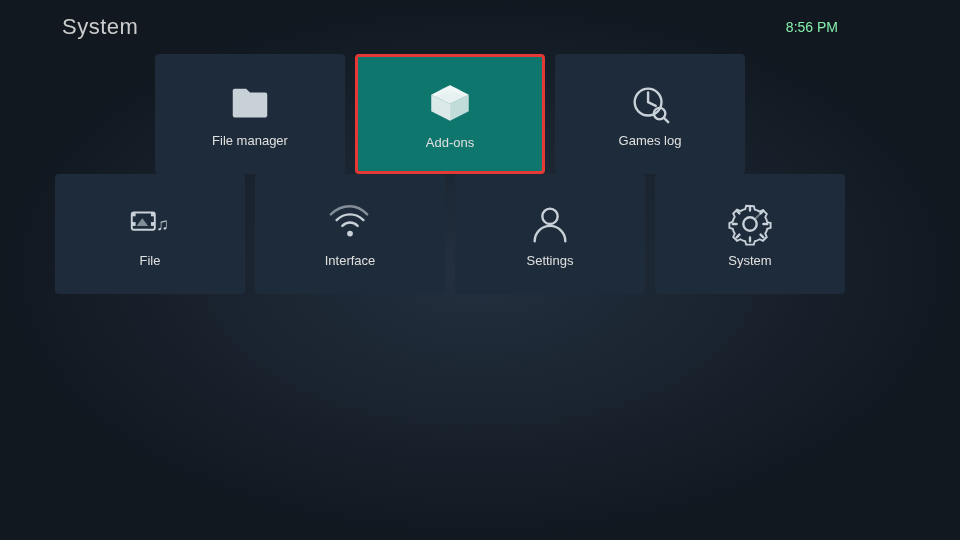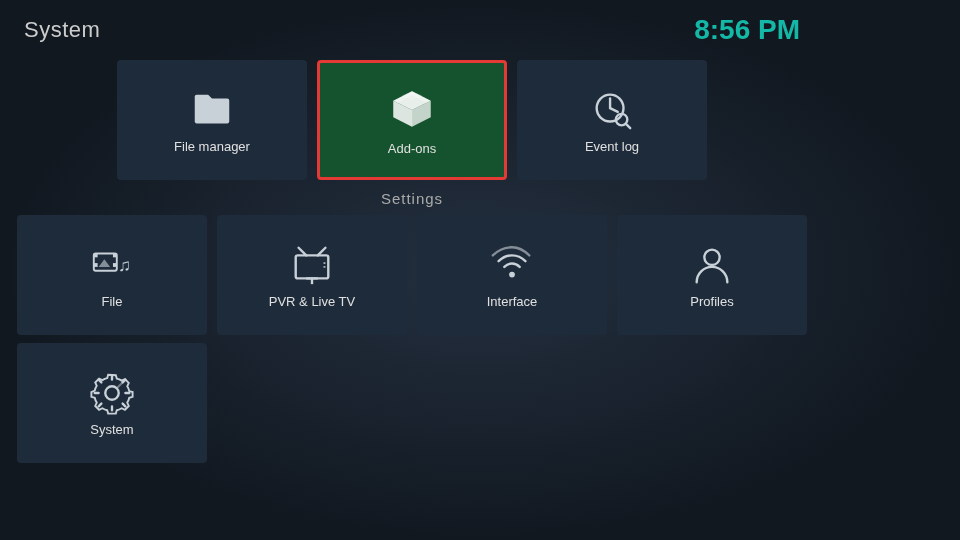--- a/index.html
+++ b/index.html
@@ -21,41 +21,42 @@
       inset: 0;
       background: radial-gradient(ellipse at center, #243040 0%, #111820 70%);
       z-index: 0;
     }
 
     .page {
       position: relative;
       z-index: 1;
       width: 824px;
       height: 540px;
+      margin-left: 38px;
     }
 
     
     .header {
       display: flex;
       justify-content: space-between;
       align-items: center;
       padding: 14px 24px 8px 24px;
     }
 
     .header-title {
       font-size: 22px;
       font-weight: 300;
       letter-spacing: 0.5px;
       color: #ccc;
     }
 
     .header-time {
-      font-size: 28px;
-      font-weight: 700;
-      color: #14b8a6;
+      font-size: 14px;
+      font-weight: 400;
+      color: #86efac;
     }
 
     
     .top-row {
       display: flex;
       justify-content: center;
       gap: 10px;
       padding: 0 65px;
       margin-top: 6px;
     }
@@ -68,21 +69,21 @@
       display: flex;
       flex-direction: column;
       align-items: center;
       justify-content: center;
       cursor: pointer;
       position: relative;
       transition: background 0.2s;
     }
 
     .tile.selected {
-      background: #14532d;
+      background: #0f766e;
       border: 3px solid #e53935;
     }
 
     .tile-label {
       font-size: 13px;
       font-weight: 400;
       color: #e0e0e0;
       text-align: center;
     }
 
@@ -156,83 +157,66 @@
     <div class="tile">
       <svg class="svg-icon" viewBox="0 0 48 48">
 
         <circle cx="22" cy="22" r="14" fill="none" stroke="#c8d0d8" stroke-width="2.5"></circle>
         <line x1="22" y1="12" x2="22" y2="22" stroke="#c8d0d8" stroke-width="2.5" stroke-linecap="round"></line>
         <line x1="22" y1="22" x2="30" y2="26" stroke="#c8d0d8" stroke-width="2.5" stroke-linecap="round"></line>
 
         <circle cx="34" cy="34" r="6" fill="none" stroke="#c8d0d8" stroke-width="2.5"></circle>
         <line x1="38.5" y1="38.5" x2="43" y2="43" stroke="#c8d0d8" stroke-width="2.5" stroke-linecap="round"></line>
       </svg>
-      <span class="tile-label">Event log</span>
+      <span class="tile-label">Games log</span>
     </div>
 
   </div>
 
-  <div class="section-label">Settings</div>
 
   <div class="settings-grid">
 
 
     <div class="tile">
       <svg class="svg-icon" viewBox="0 0 48 48">
 
         <rect x="5" y="12" width="24" height="18" rx="2" fill="none" stroke="#c8d0d8" stroke-width="2"></rect>
         <rect x="5" y="12" width="4" height="4" fill="#c8d0d8"></rect>
         <rect x="5" y="22" width="4" height="4" fill="#c8d0d8"></rect>
         <rect x="25" y="12" width="4" height="4" fill="#c8d0d8"></rect>
         <rect x="25" y="22" width="4" height="4" fill="#c8d0d8"></rect>
 
         <polyline points="10,26 16,18 22,26" fill="#c8d0d8" opacity="0.6"></polyline>
 
         <text x="30" y="30" font-size="18" fill="#c8d0d8" font-family="Arial">♫</text>
       </svg>
       <span class="tile-label">File</span>
     </div>
 
-    <div class="tile">
-      <svg class="svg-icon" viewBox="0 0 48 48">
-
-        <rect x="7" y="14" width="34" height="24" rx="2" fill="none" stroke="#c8d0d8" stroke-width="2.5"></rect>
-        <line x1="18" y1="38" x2="30" y2="38" stroke="#c8d0d8" stroke-width="2.5"></line>
-        <line x1="24" y1="38" x2="24" y2="44" stroke="#c8d0d8" stroke-width="2.5"></line>
-
-        <line x1="18" y1="14" x2="10" y2="6" stroke="#c8d0d8" stroke-width="2.5" stroke-linecap="round"></line>
-
-        <line x1="30" y1="14" x2="38" y2="6" stroke="#c8d0d8" stroke-width="2.5" stroke-linecap="round"></line>
-
-        <line x1="36" y1="22" x2="38" y2="22" stroke="#c8d0d8" stroke-width="1.5"></line>
-        <line x1="36" y1="26" x2="38" y2="26" stroke="#c8d0d8" stroke-width="1.5"></line>
-      </svg>
-      <span class="tile-label">PVR &amp; Live TV</span>
-    </div>
 
     <div class="tile">
       <svg class="svg-icon" viewBox="0 0 48 48">
 
         <circle cx="24" cy="34" r="3" fill="#c8d0d8"></circle>
         <path d="M16 26c2.2-2.2 5.2-3.5 8-3.5s5.8 1.3 8 3.5" fill="none" stroke="#c8d0d8" stroke-width="2.5" stroke-linecap="round"></path>
         <path d="M10 20c3.8-3.8 9-6 14-6s10.2 2.2 14 6" fill="none" stroke="#c8d0d8" stroke-width="2.5" stroke-linecap="round"></path>
         <path d="M4 14c5.5-5.5 13-8.5 20-8.5S36.5 8.5 42 14" fill="none" stroke="#c8d0d8" stroke-width="2.5" stroke-linecap="round" opacity="0.6"></path>
       </svg>
       <span class="tile-label">Interface</span>
     </div>
 
 
 
     <div class="tile">
       <svg class="svg-icon" viewBox="0 0 48 48">
 
         <circle cx="24" cy="16" r="8" fill="none" stroke="#c8d0d8" stroke-width="2.5"></circle>
         <path d="M8 42c0-8.8 7.2-16 16-16s16 7.2 16 16" fill="none" stroke="#c8d0d8" stroke-width="2.5" stroke-linecap="round"></path>
       </svg>
-      <span class="tile-label">Profiles</span>
+      <span class="tile-label">Settings</span>
     </div>
 
     <div class="tile">
       <svg class="svg-icon" viewBox="0 0 48 48">
 
         <circle cx="24" cy="24" r="7" fill="none" stroke="#c8d0d8" stroke-width="2.5"></circle>
         <path d="M24 6v4M24 38v4M6 24h4M38 24h4M10.1 10.1l2.8 2.8M35.1 35.1l2.8 2.8M10.1 37.9l2.8-2.8M35.1 12.9l2.8-2.8" stroke="#c8d0d8" stroke-width="2.5" stroke-linecap="round"></path>
 
         <path d="M20 5l-1 3.5a14 14 0 0 0-5 2.1L10.5 9l-4 4 1.6 3.5a14 14 0 0 0-2.1 5L2.5 23v5l3.5 1a14 14 0 0 0 2.1 5L6.5 37.5l4 4 3.5-1.6a14 14 0 0 0 5 2.1L20 45.5h8l1-3.5a14 14 0 0 0 5-2.1l3.5 1.6 4-4-1.6-3.5a14 14 0 0 0 2.1-5l3.5-1V23l-3.5-1a14 14 0 0 0-2.1-5L41.5 13.5l-4-4-3.5 1.6a14 14 0 0 0-5-2.1L28 5.5z" fill="none" stroke="#c8d0d8" stroke-width="2"></path>
 

